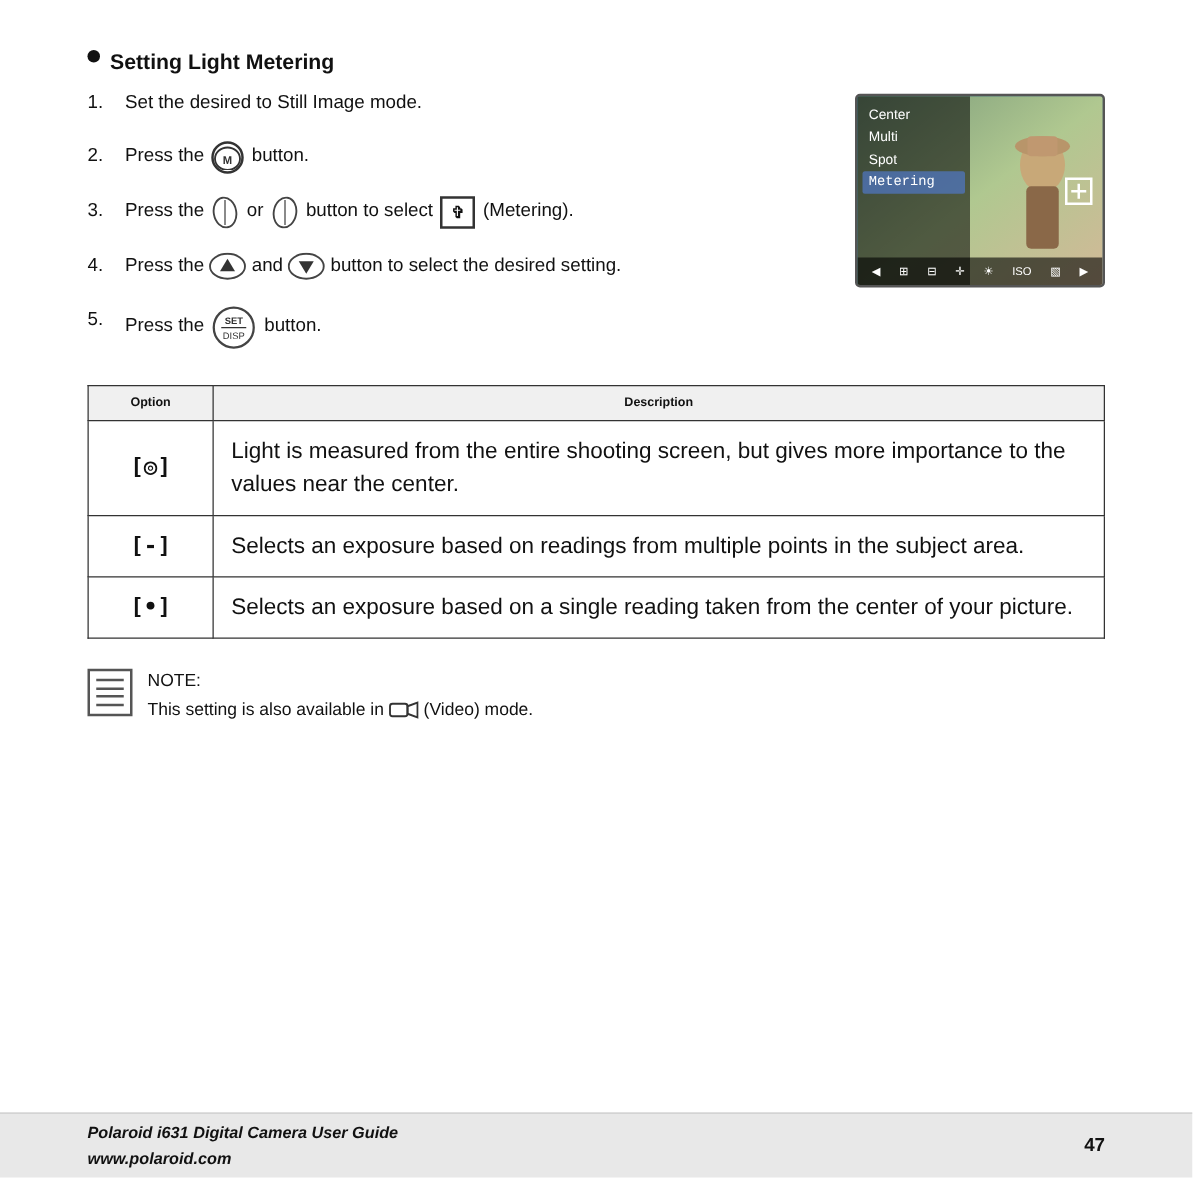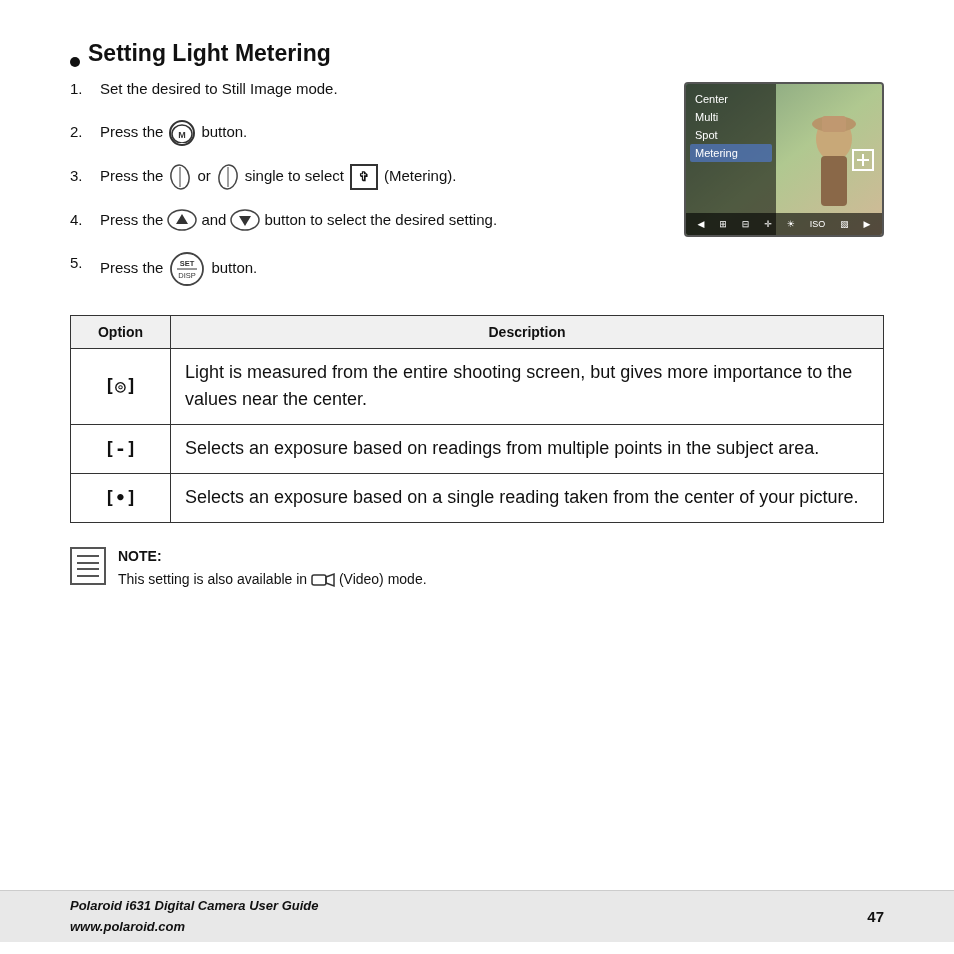--- a/index.html
+++ b/index.html
@@ -10,25 +10,25 @@
       font-family: Arial, Helvetica, sans-serif;
       font-size: 15px;
       color: #111;
       position: relative;
       overflow: hidden;
     }
     .page-content {
       padding: 40px 70px 30px 70px;
     }
     .section-title {
-      font-size: 23px;
+      font-size: 17px;
       font-weight: bold;
       margin-bottom: 10px;
       display: flex;
-      align-items: flex-end;
+      align-items: flex-start;
       gap: 8px;
     }
     .bullet-dot {
       width: 10px;
       height: 10px;
       background: #111;
       border-radius: 50%;
       display: inline-block;
       flex-shrink: 0;
     }
@@ -96,20 +96,21 @@
       padding: 6px 4px;
     }
     .menu-item {
       font-size: 11px;
       color: #fff;
       padding: 3px 5px;
       border-radius: 2px;
     }
     .menu-item.selected {
       background: rgba(80,120,200,0.7);
+      font-family: Liberation Mono, monospace;
     }
     .bottom-bar {
       position: absolute;
       bottom: 0;
       left: 0;
       right: 0;
       height: 22px;
       background: rgba(0,0,0,0.6);
       display: flex;
       align-items: center;
@@ -138,21 +139,21 @@
     .options-table {
       width: 100%;
       border-collapse: collapse;
       border: 1.5px solid #333;
       margin-top: 10px;
     }
     .options-table th {
       background: #f0f0f0;
       border: 1.5px solid #333;
       padding: 8px 12px;
-      font-size: 14px;
+      font-size: 10px;
       font-weight: bold;
       text-align: center;
     }
     .options-table th.option-col {
       width: 100px;
     }
     .options-table td {
       border: 1.5px solid #333;
       padding: 10px 14px;
       vertical-align: middle;
@@ -183,21 +184,21 @@
     }
     .note-line {
       height: 2px;
       background: #555;
     }
     .note-text {
       font-size: 14px;
       line-height: 1.65;
     }
     .note-title {
-      font-weight: bold;
+      font-weight: normal;
     }
     .footer {
       position: absolute;
       bottom: 12px;
       left: 0;
       right: 0;
       height: 52px;
       background: #e8e8e8;
       border-top: 1px solid #ccc;
       display: flex;
@@ -257,21 +258,21 @@
           <svg width="22" height="26" viewBox="0 0 22 26" style="vertical-align:middle;margin:0 2px;">
             <ellipse cx="11" cy="13" rx="9" ry="12" fill="none" stroke="#444" stroke-width="1.5" transform="rotate(-10,11,13)"></ellipse>
             <line x1="11" y1="3" x2="11" y2="23" stroke="#444" stroke-width="1"></line>
           </svg>
           <span>or</span>
 
           <svg width="22" height="26" viewBox="0 0 22 26" style="vertical-align:middle;margin:0 2px;">
             <ellipse cx="11" cy="13" rx="9" ry="12" fill="none" stroke="#444" stroke-width="1.5" transform="rotate(10,11,13)"></ellipse>
             <line x1="11" y1="3" x2="11" y2="23" stroke="#444" stroke-width="1"></line>
           </svg>
-          <span>single to select</span>
+          <span>button to select</span>
 
           <span style="display:inline-flex;align-items:center;justify-content:center;border:2px solid #333;width:28px;height:26px;font-size:13px;font-weight:bold;vertical-align:middle;margin:0 2px;">✞</span>
           <span>(Metering).</span>
         </span>
       </div>
 
       <div class="step">
         <span class="step-num">4.</span>
         <span class="step-content block">
           <span style="display:flex;align-items:center;flex-wrap:wrap;gap:4px;">

